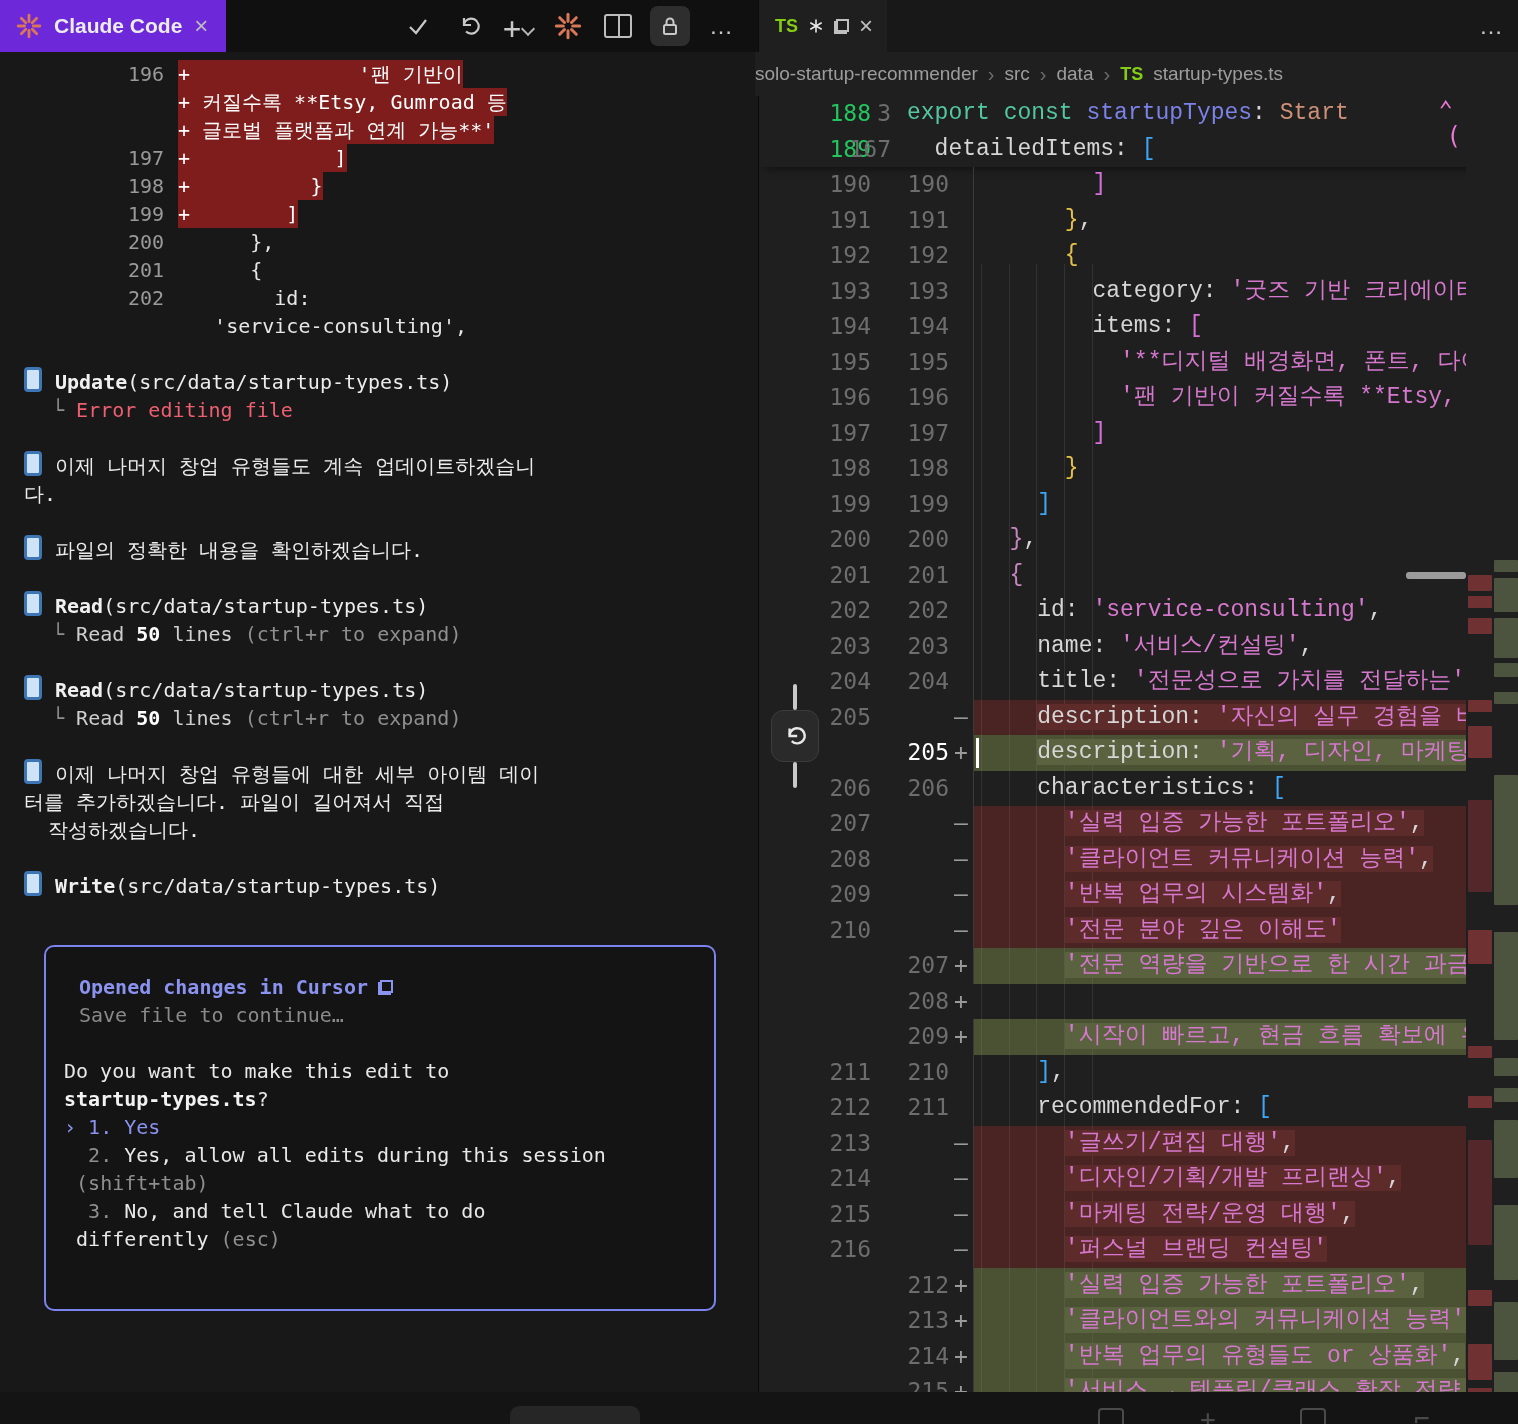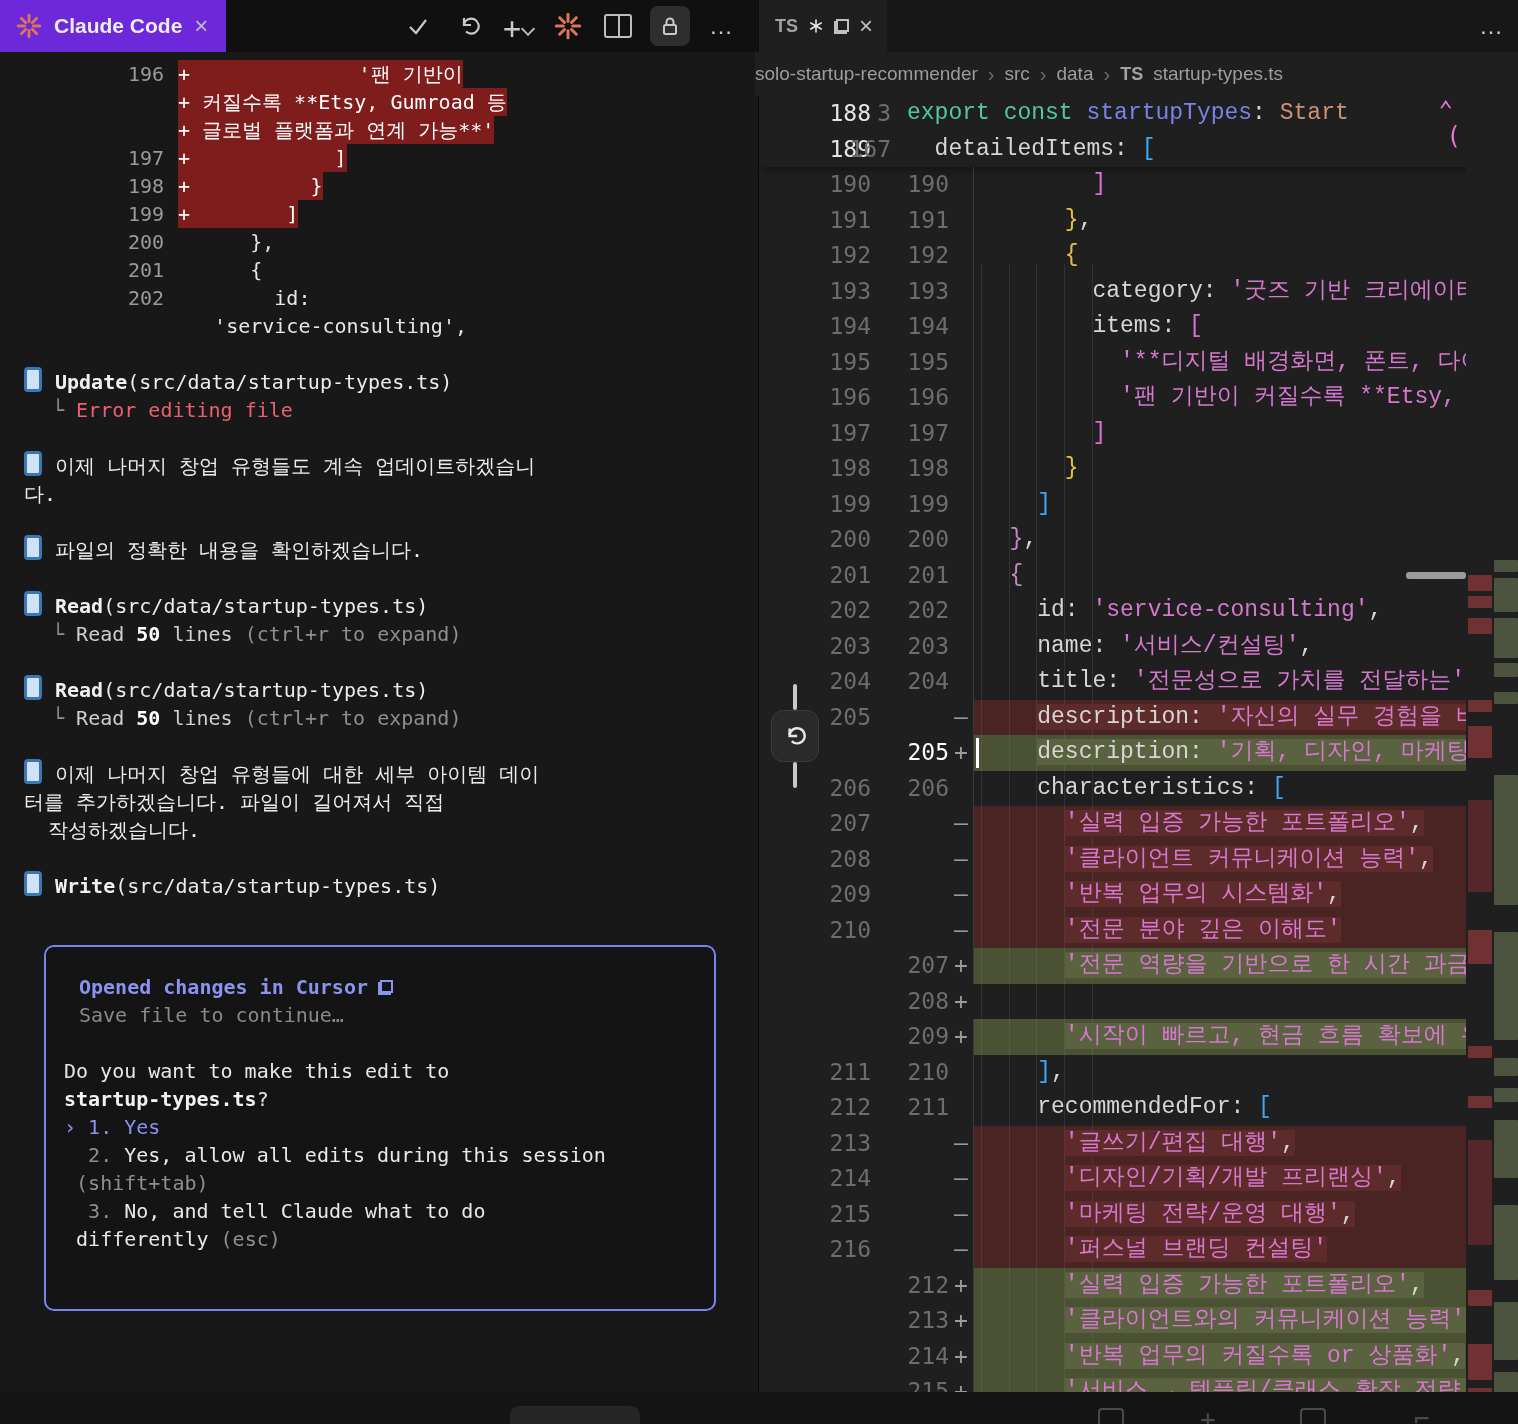--- a/index.html
+++ b/index.html
@@ -42,39 +42,39 @@
   .o-sel{color:#8b93f0;} .o-w{color:#e8e8e8;}
   .cpy{width:15px;height:15px;position:relative;display:inline-block;}
   .cpy::before{content:"";position:absolute;left:0;bottom:0;width:9px;height:9px;border:2px solid #8b93f0;}
   .cpy::after{content:"";position:absolute;right:0;top:0;width:9px;height:9px;border:2px solid #8b93f0;background:#141414;}
   .cpy.gray::before{border-color:#c0c0c0;} .cpy.gray::after{border-color:#c0c0c0;background:#1f1f1f;}
   .hint{position:absolute;left:0;right:0;bottom:6px;text-align:center;color:#a8a8a8;font-family:"Liberation Sans",sans-serif;font-size:18px;font-weight:600;}
   
   .rpanel{position:absolute;left:758px;top:0;width:760px;height:1424px;background:#1f1f1f;border-left:1px solid #0a0a0a;}
   .rbar{position:absolute;left:0;top:0;width:100%;height:52px;background:#181818;display:flex;align-items:center;}
   .rtab{display:flex;align-items:center;gap:10px;background:#1f1f1f;height:52px;padding:0 14px 0 16px;max-width:660px;}
-  .tsico{color:#a3a3a3;font-weight:700;font-size:18px;font-family:"Liberation Sans",sans-serif;}
+  .tsico{color:#84cc16;font-weight:700;font-size:18px;font-family:"Liberation Sans",sans-serif;}
   .rtab-title{color:#e8e8e8;font-family:"Liberation Sans",sans-serif;font-size:21px;white-space:nowrap;overflow:hidden;}
   .rmore{margin-left:auto;padding-right:16px;color:#c8c8c8;font-size:24px;font-family:"Liberation Sans",sans-serif;}
   .crumbs{position:absolute;left:0;top:52px;width:100%;height:44px;background:#1f1f1f;display:flex;align-items:center;gap:10px;color:#9d9d9d;font-family:"Liberation Sans",sans-serif;font-size:19px;margin-left:-4px;white-space:nowrap;overflow:hidden;}
   .crumb-sep{color:#6e6e6e;font-size:20px;}
   
   .rows{position:absolute;left:0;top:96px;right:0;height:1296px;overflow:hidden;}
   .crow{display:flex;height:35.5px;line-height:35.5px;font-size:23px;white-space:pre;}
   .gn{color:#6d6d6d;flex:none;}
   .gn.old{width:112px;text-align:right;}
   .gn.new{width:78px;text-align:right;}
   .gn.bright{color:#ffffff;}
   .mk{width:24px;text-align:center;color:#9a9a9a;flex:none;}
   .code{flex:1;border-left:1px solid #3a3a3a;padding-left:8px;position:relative;overflow:hidden;font-family:Liberation Mono, monospace;}
   .crow.del .code{background:#4a2323;}
   .crow.del .inner{background:#5e2b2b;}
   .crow.add .code{background:#4a5233;}
   .crow.add .inner{background:#5a6240;}
-  .crow.sticky .gn.old{color:#e5e5e5;}
+  .crow.sticky .gn.old{color:#22c55e;}
   .crow.sticky .gn.new{transform:translateX(-58px);}
   .crow.sticky .code{margin-left:-74px;border-left:none;}
   .crow.st2{box-shadow:0 8px 8px -6px rgba(0,0,0,.45);}
   .crow.cursor .code::before{content:"";position:absolute;left:2px;top:3px;bottom:3px;width:3px;background:#ffffff;z-index:4;}
   .c-w{color:#d6d6d6;} .c-s{color:#d678ce;} .c-y{color:#e2c04a;} .c-m{color:#d670d6;}
   .c-u{color:#3ea7f5;} .c-pu{color:#c586c0;} .c-kw{color:#53c7a2;} .c-id{color:#7b82e8;} .c-ty{color:#ce9178;}
   .guides{position:absolute;top:168px;bottom:0;left:0;right:53px;pointer-events:none;z-index:1;}
   .guide{position:absolute;top:0;bottom:0;width:1px;background:rgba(140,140,140,0.18);}
   .code>span{position:relative;z-index:2;}
   
@@ -297,21 +297,21 @@
         <div class="crow add"><span class="gn old"></span><span class="gn new">208</span><span class="mk">+</span></div>
         <div class="crow add"><span class="gn old"></span><span class="gn new">209</span><span class="mk">+</span><span class="code"><span class="sp">      </span><span class="inner"><span class="c-s">'시작이 빠르고, 현금 흐름 확보에 유</span></span></span></div>
         <div class="crow "><span class="gn old">211</span><span class="gn new">210</span><span class="mk"></span><span class="code"><span class="sp">    </span><span class="inner"><span class="c-u">]</span><span class="c-w">,</span></span></span></div>
         <div class="crow "><span class="gn old">212</span><span class="gn new">211</span><span class="mk"></span><span class="code"><span class="sp">    </span><span class="inner"><span class="c-w">recommendedFor</span><span class="c-w">: </span><span class="c-u">[</span></span></span></div>
         <div class="crow del"><span class="gn old">213</span><span class="gn new"></span><span class="mk">–</span><span class="code"><span class="sp">      </span><span class="inner"><span class="c-s">'글쓰기/편집 대행'</span><span class="c-w">,</span></span></span></div>
         <div class="crow del"><span class="gn old">214</span><span class="gn new"></span><span class="mk">–</span><span class="code"><span class="sp">      </span><span class="inner"><span class="c-s">'디자인/기획/개발 프리랜싱'</span><span class="c-w">,</span></span></span></div>
         <div class="crow del"><span class="gn old">215</span><span class="gn new"></span><span class="mk">–</span><span class="code"><span class="sp">      </span><span class="inner"><span class="c-s">'마케팅 전략/운영 대행'</span><span class="c-w">,</span></span></span></div>
         <div class="crow del"><span class="gn old">216</span><span class="gn new"></span><span class="mk">–</span><span class="code"><span class="sp">      </span><span class="inner"><span class="c-s">'퍼스널 브랜딩 컨설팅'</span></span></span></div>
         <div class="crow add"><span class="gn old"></span><span class="gn new">212</span><span class="mk">+</span><span class="code"><span class="sp">      </span><span class="inner"><span class="c-s">'실력 입증 가능한 포트폴리오'</span><span class="c-w">,</span></span></span></div>
         <div class="crow add"><span class="gn old"></span><span class="gn new">213</span><span class="mk">+</span><span class="code"><span class="sp">      </span><span class="inner"><span class="c-s">'클라이언트와의 커뮤니케이션 능력'</span><span class="c-w">,</span></span></span></div>
-        <div class="crow add"><span class="gn old"></span><span class="gn new">214</span><span class="mk">+</span><span class="code"><span class="sp">      </span><span class="inner"><span class="c-s">'반복 업무의 커질수록 or 상품화'</span><span class="c-w">,</span></span></span></div>
+        <div class="crow add"><span class="gn old"></span><span class="gn new">214</span><span class="mk">+</span><span class="code"><span class="sp">      </span><span class="inner"><span class="c-s">'반복 업무의 유형들도 or 상품화'</span><span class="c-w">,</span></span></span></div>
         <div class="crow add"><span class="gn old"></span><span class="gn new">215</span><span class="mk">+</span><span class="code"><span class="sp">      </span><span class="inner"><span class="c-s">'서비스 → 템플릿/클래스 확장 전략'</span></span></span></div>
       </div>
 
     <span class="art art1">⌃</span>
     <span class="art art2">(</span>
 
     <div class="revert">
       <div class="rv-line"></div>
       <div class="rv-btn">
         <svg width="26" height="26" viewBox="0 0 24 24" fill="none" stroke="#e8e8e8" stroke-width="2.2">

